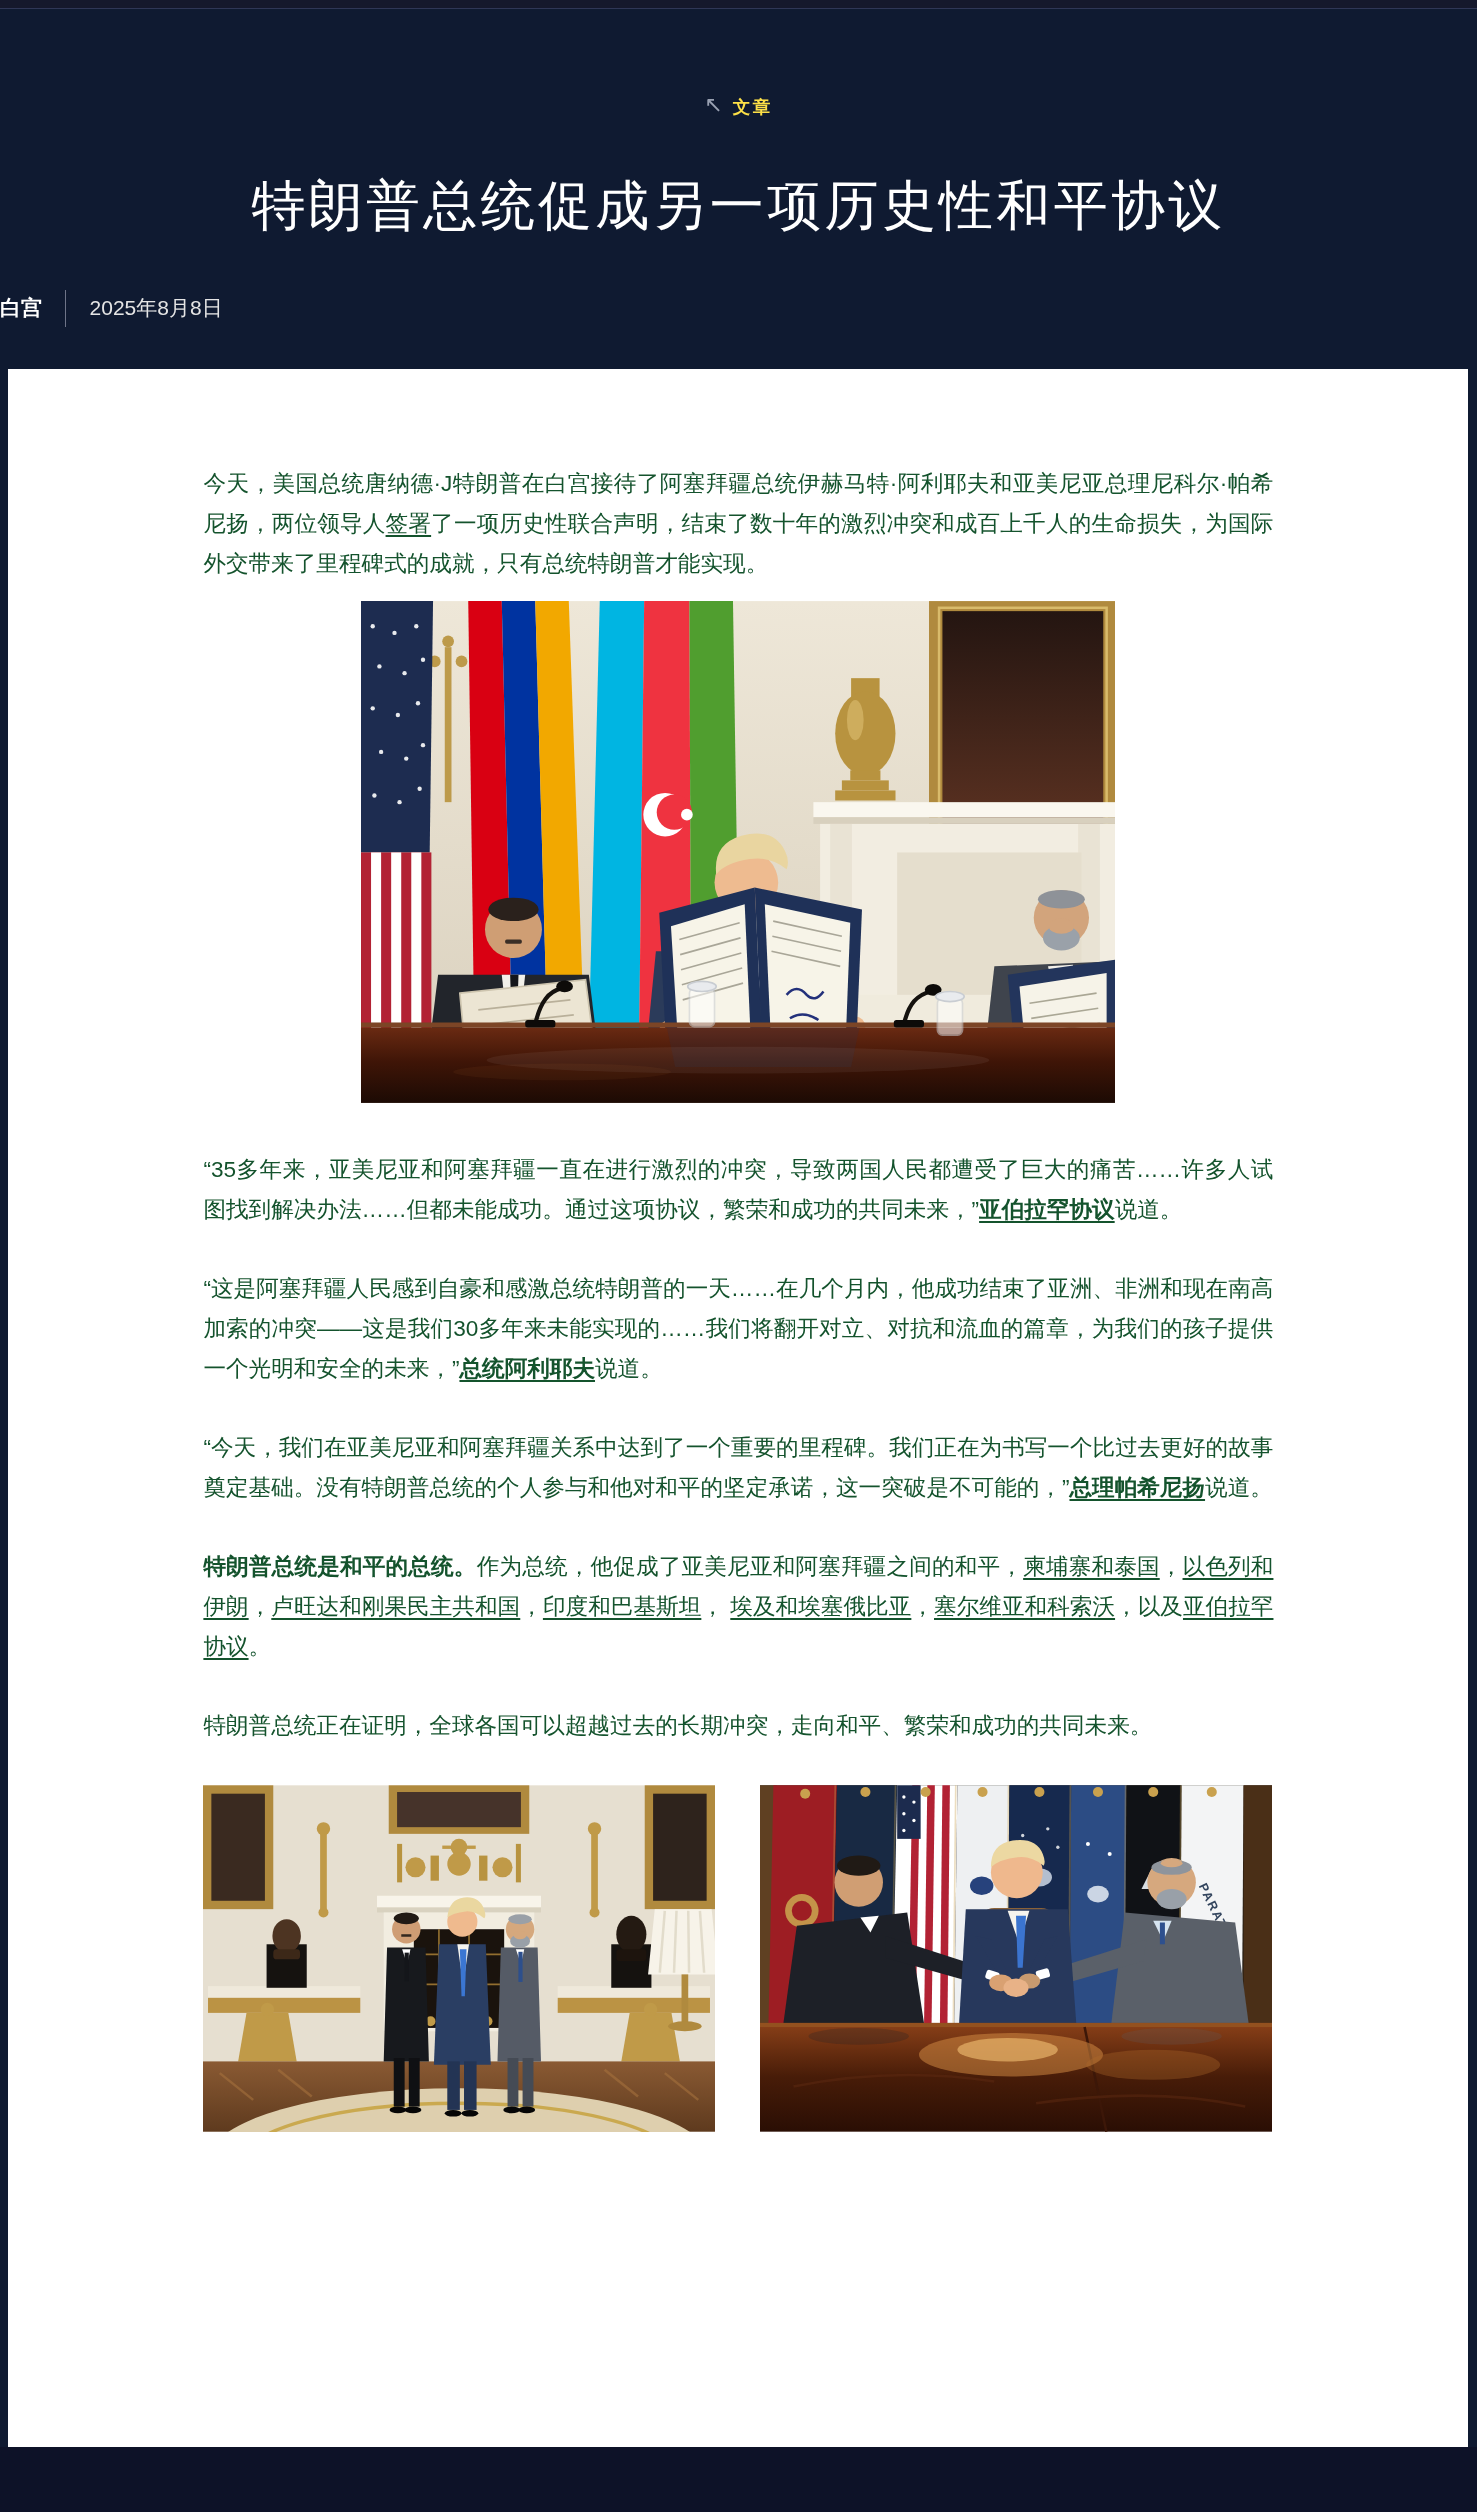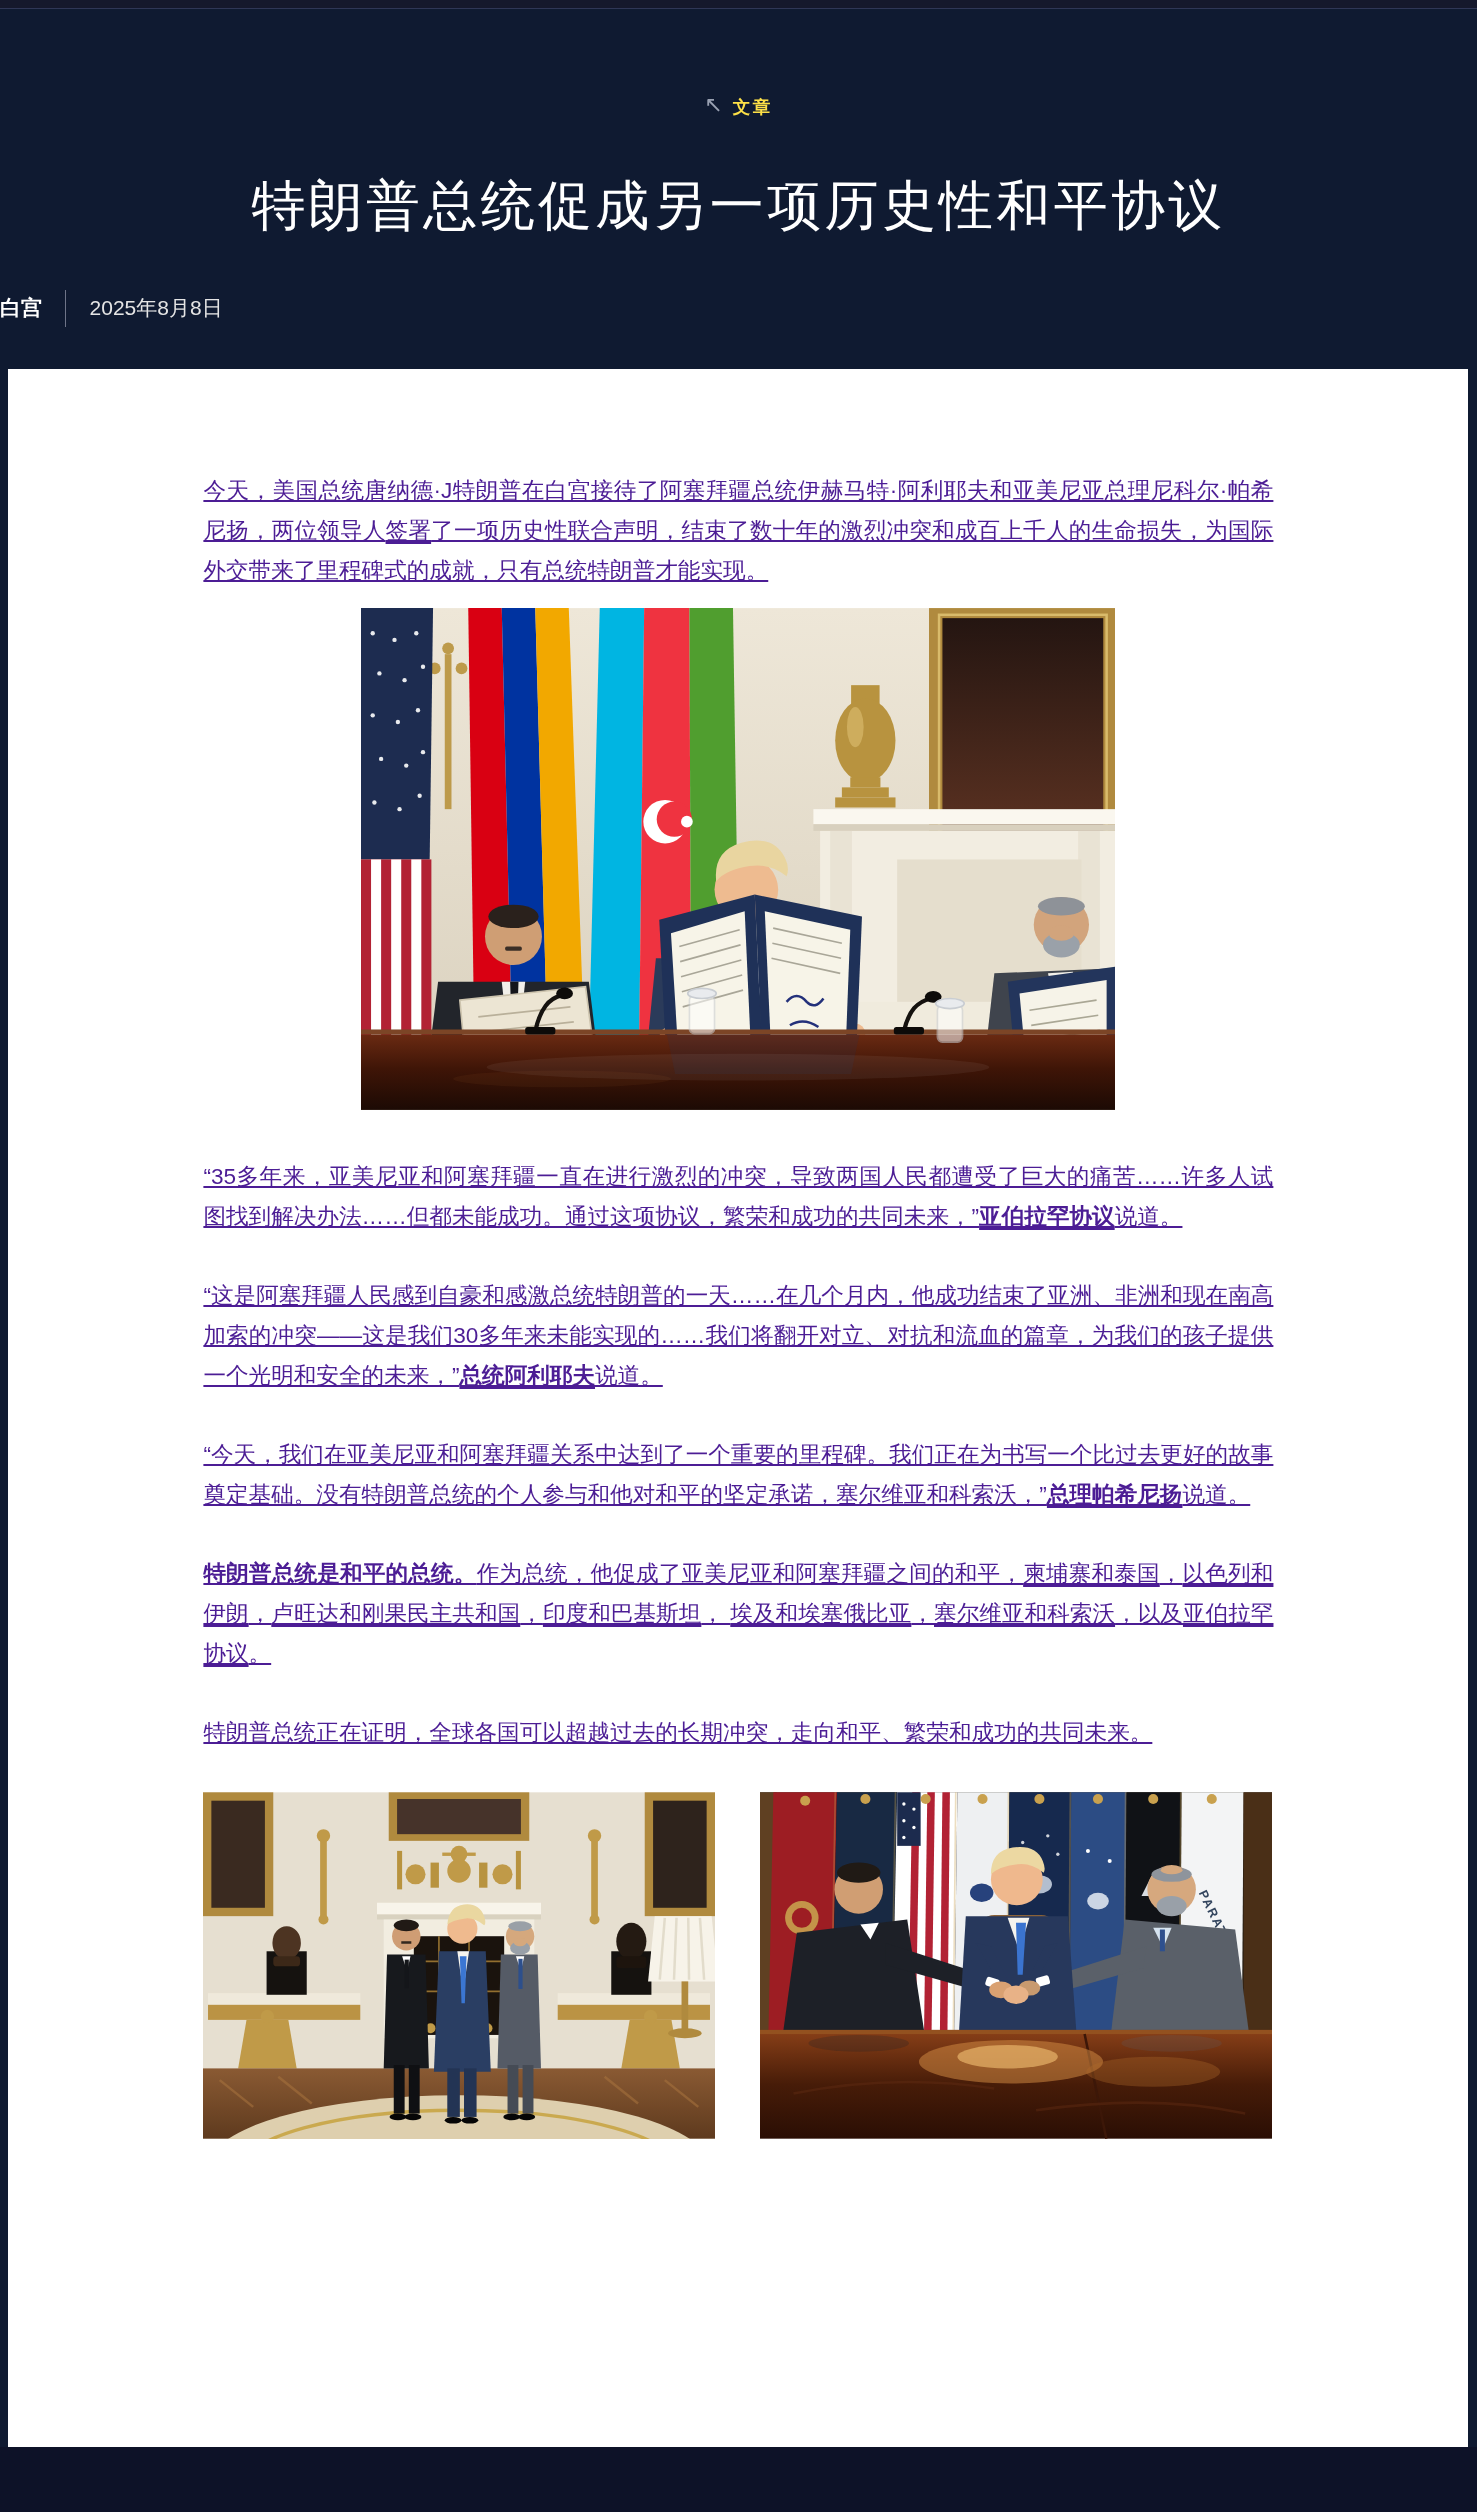--- a/index.html
+++ b/index.html
@@ -23,21 +23,21 @@
     color:#ffffff;white-space:nowrap;
   }
   .byline{position:absolute;top:281px;left:0;right:0;display:flex;align-items:center;gap:23.4px;}
   .byline .src{font-size:21px;font-weight:700;color:#ffffff;}
   .byline .sep{width:0.8px;height:37px;background:#6e7488;}
   .byline .date{font-size:21px;font-weight:400;color:#e5e5e5;}
   
   .card{
     margin:0 8.4px;width:1460px;height:2078px;background:#ffffff;overflow:hidden;
   }
-  .article{width:1070px;margin:12px auto;padding-top:90px;color:#4c1d95;text-decoration:underline;}
+  .article{width:1070px;margin:5px auto;padding-top:90px;color:#14532d;}
   .article p{
     margin:0 0 39px 0;font-size:22.6px;line-height:40px;text-align:justify;
     font-weight:400;
   }
   .article span.b{font-weight:700;}
   .article span.u{text-decoration:underline;text-underline-offset:4.2px;text-decoration-thickness:1.7px;cursor:pointer;}
   figure{margin:0;}
   .fig1{display:block;width:754px;margin:-22px auto 47px auto;}
   .figrow{display:flex;gap:45px;margin-top:27px;}
   .figrow figure{width:512px;height:347px;}
@@ -234,21 +234,21 @@
         <g>
           <rect x="688" y="474" width="30" height="44" rx="6" fill="#ffffff" opacity="0.55" stroke="#c9cdd2" stroke-width="2"></rect>
           <ellipse cx="703" cy="472" rx="17" ry="6" fill="#e9ebee" stroke="#c9cdd2" stroke-width="2"></ellipse>
         </g>
       </svg>
     </figure>
 
     <div>
         <p><span>“35多年来，亚美尼亚和阿塞拜疆一直在进行激烈的冲突，导致两国人民都遭受了巨大的痛苦……许多人试图找到解决办法……但都未能成功。通过这项协议，繁荣和成功的共同未来，”</span><span class="b u">亚伯拉罕协议</span><span>说道。</span></p>
         <p><span>“这是阿塞拜疆人民感到自豪和感激总统特朗普的一天……在几个月内，他成功结束了亚洲、非洲和现在南高加索的冲突——这是我们30多年来未能实现的……我们将翻开对立、对抗和流血的篇章，为我们的孩子提供一个光明和安全的未来，”</span><span class="b u">总统阿利耶夫</span><span>说道。</span></p>
-        <p><span>“今天，我们在亚美尼亚和阿塞拜疆关系中达到了一个重要的里程碑。我们正在为书写一个比过去更好的故事奠定基础。没有特朗普总统的个人参与和他对和平的坚定承诺，塞尔维亚和科索沃，”</span><span class="b u">总理帕希尼扬</span><span>说道。</span></p>
+        <p><span>“今天，我们在亚美尼亚和阿塞拜疆关系中达到了一个重要的里程碑。我们正在为书写一个比过去更好的故事奠定基础。没有特朗普总统的个人参与和他对和平的坚定承诺，这一突破是不可能的，”</span><span class="b u">总理帕希尼扬</span><span>说道。</span></p>
         <p><span class="b">特朗普总统是和平的总统。</span><span>作为总统，他促成了亚美尼亚和阿塞拜疆之间的和平，</span><span class="u">柬埔寨和泰国</span><span>，</span><span class="u">以色列和伊朗</span><span>，</span><span class="u">卢旺达和刚果民主共和国</span><span>，</span><span class="u">印度和巴基斯坦</span><span>， </span><span class="u">埃及和埃塞俄比亚</span><span>，</span><span class="u">塞尔维亚和科索沃</span><span>，以及</span><span class="u">亚伯拉罕协议</span><span>。</span></p>
         <p><span>特朗普总统正在证明，全球各国可以超越过去的长期冲突，走向和平、繁荣和成功的共同未来。</span></p>
       </div>
 
     <div class="figrow">
 
       <figure aria-label="oval-office-group-photo">
         <svg width="512" height="347" viewBox="0 0 612 414" aria-hidden="true">
           <defs>
             <linearGradient id="f2fl" x1="0" y1="0" x2="0" y2="1">

